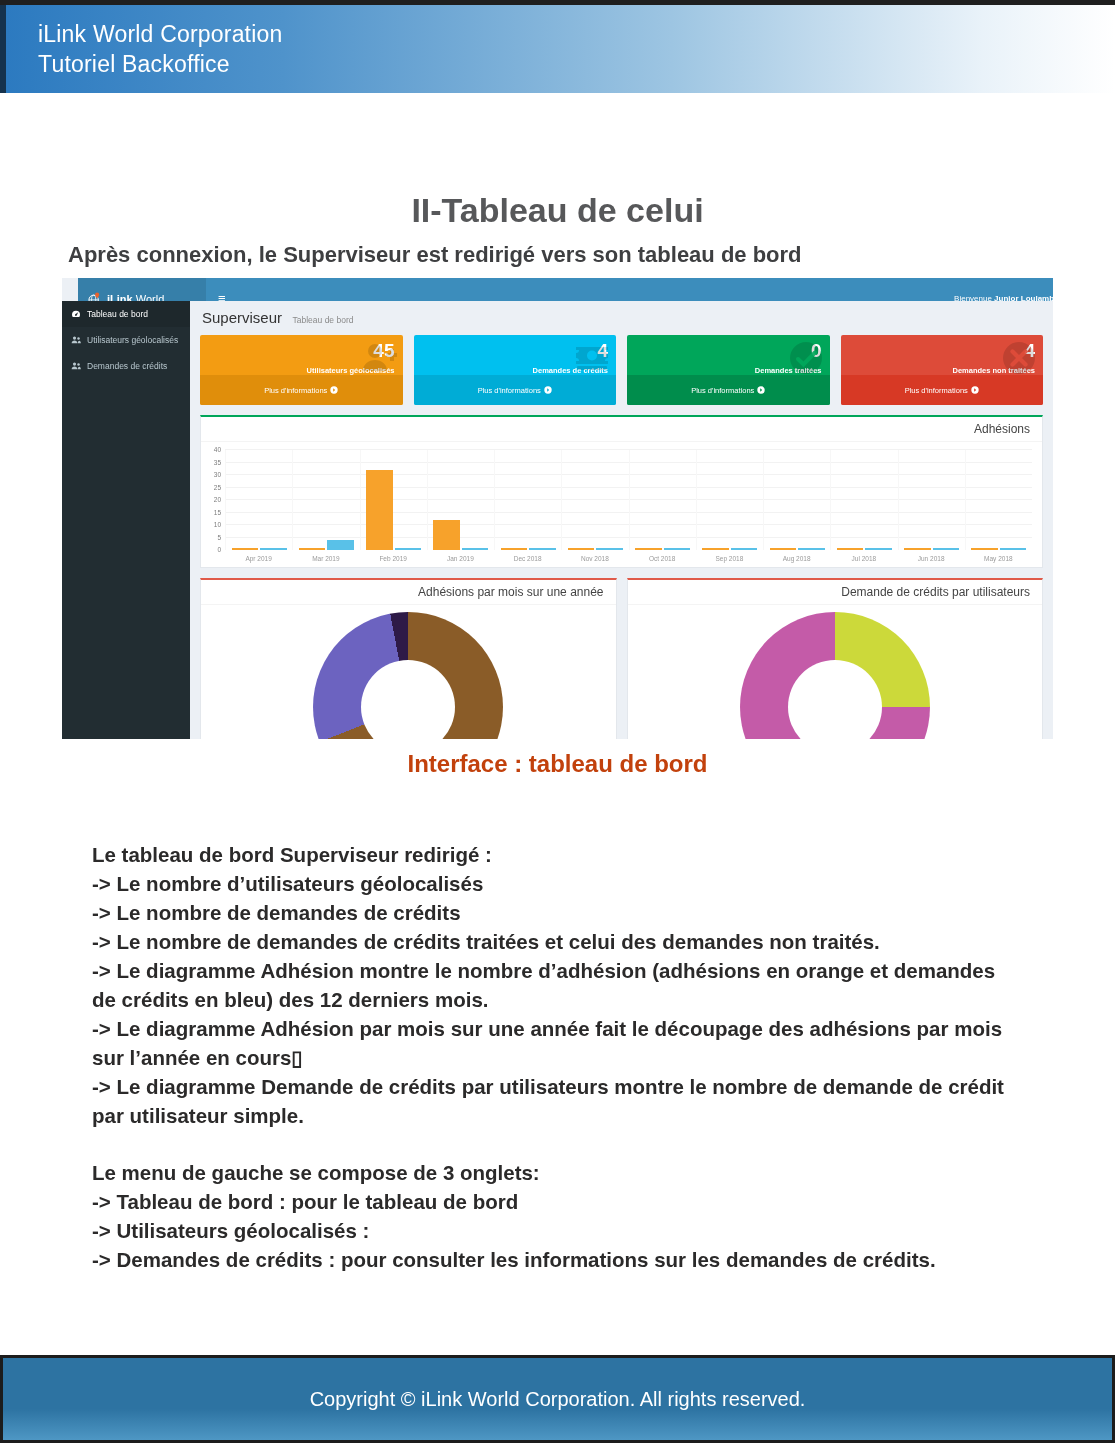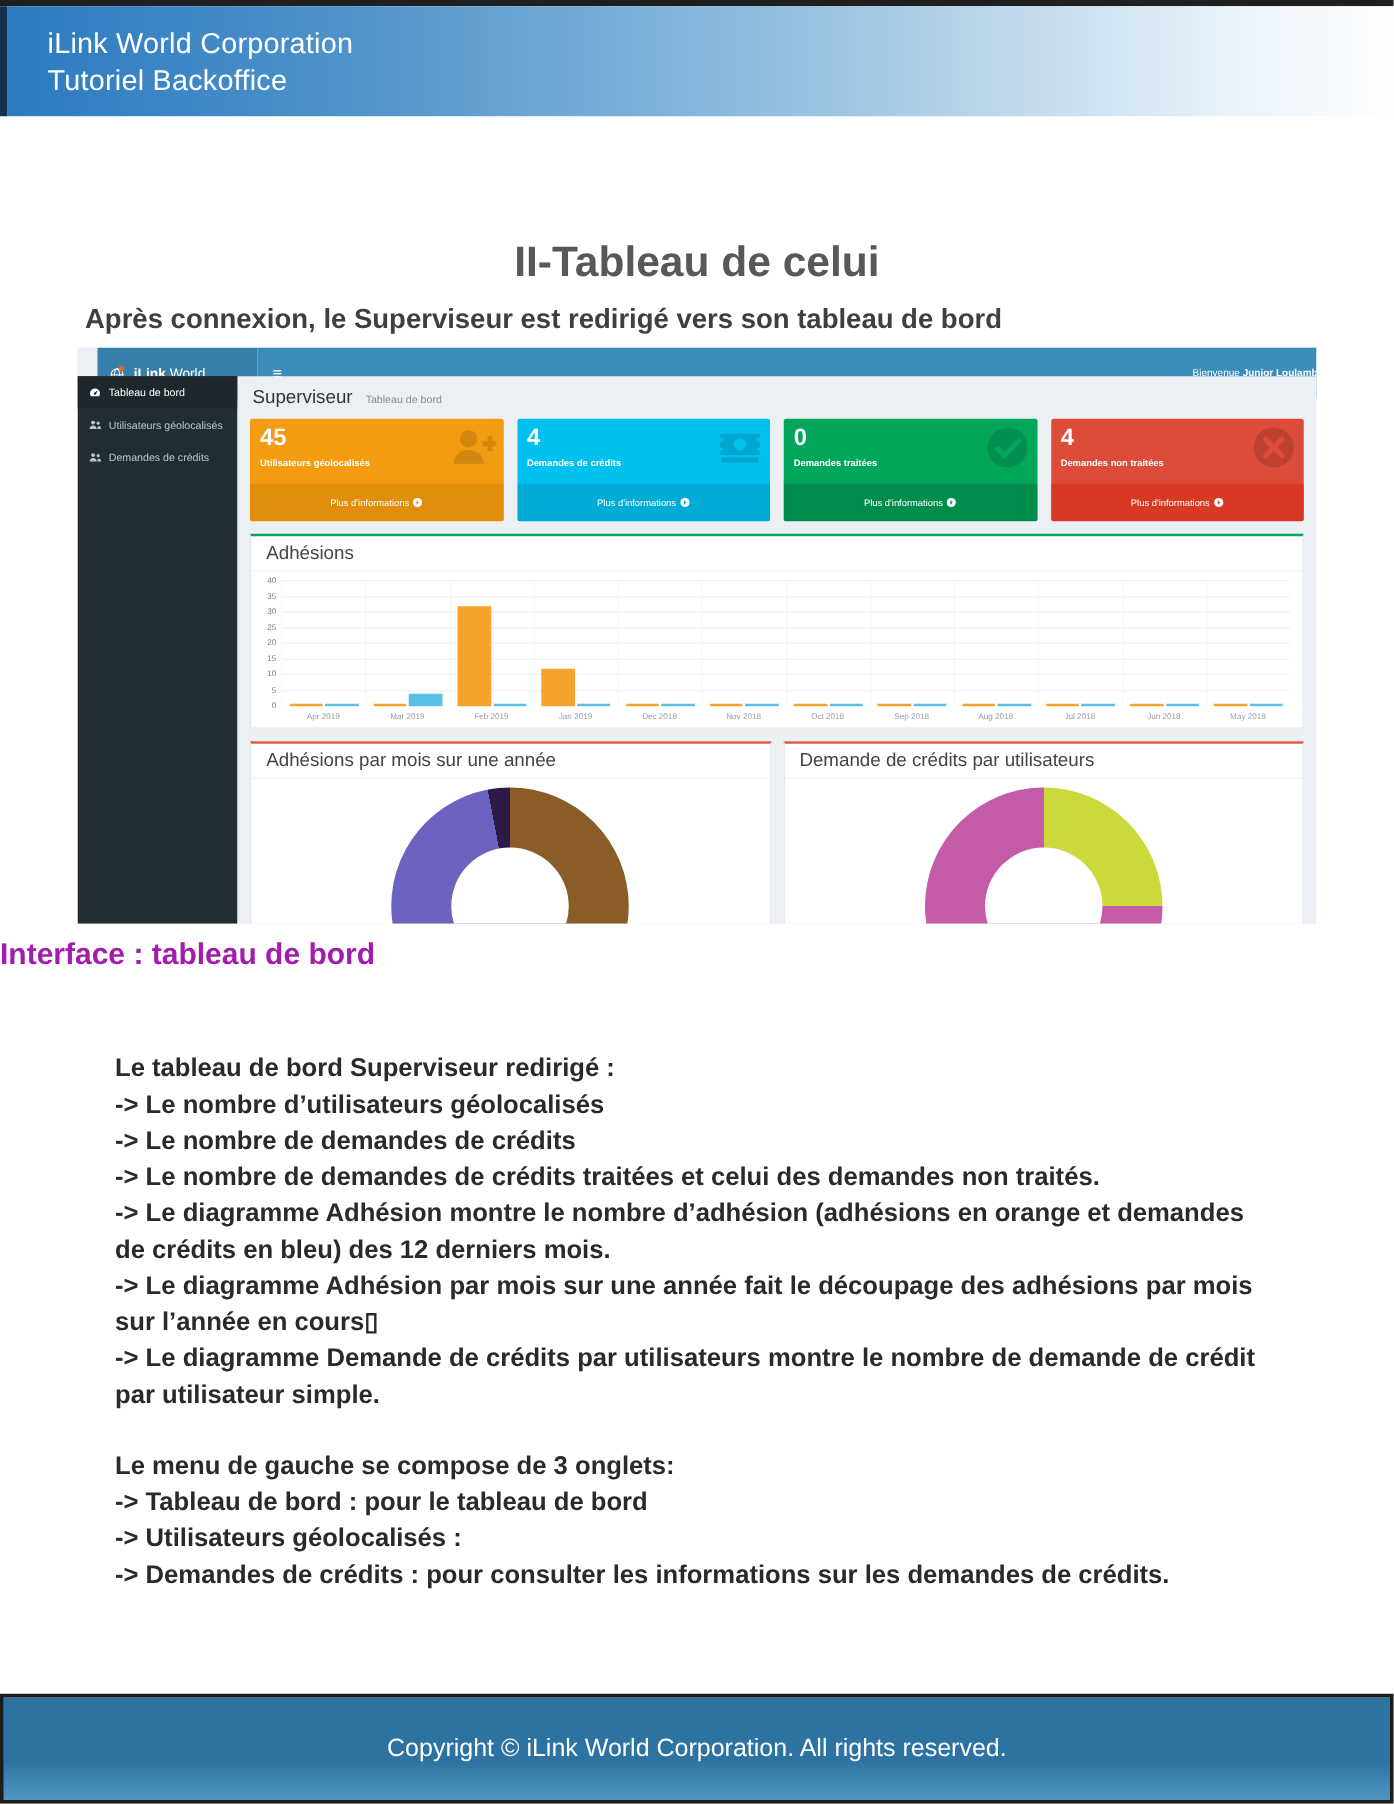--- a/index.html
+++ b/index.html
@@ -8,22 +8,22 @@
 
   
   .top-edge{position:absolute;top:0;left:0;width:100%;height:5px;background:#1f1f1f;}
   .doc-header{position:absolute;top:5px;left:0;width:100%;height:88px;box-sizing:border-box;
       background:linear-gradient(90deg,#2c7ac0 0%,#4f93cb 25%,#9dc5e2 60%,#e9f2f9 88%,#ffffff 100%);
       border-left:6px solid #15324d;color:#fff;padding:14px 0 0 32px;}
   .doc-header div{font-size:23px;line-height:30px;font-weight:400;letter-spacing:.2px;}
   .doc-title{position:absolute;top:168px;left:0;width:100%;text-align:center;
       font-size:34px;font-weight:bold;color:#57585a;}
   .doc-subtitle{position:absolute;top:242px;left:68px;font-size:22px;font-weight:bold;color:#3e3f41;}
-  .caption{position:absolute;top:750px;left:0;width:100%;
-      font-size:24px;font-weight:bold;color:#a21caf;}
+  .caption{position:absolute;top:750px;left:0;width:100%;text-align:center;
+      font-size:24px;font-weight:bold;color:#c2410c;}
   .body-text{position:absolute;left:92px;font-size:20.5px;font-weight:bold;
       line-height:29px;color:#2b2a2a;}
   #para1{top:840px;} #para2{top:1158px;}
   .doc-footer{position:absolute;left:0;bottom:0;width:100%;height:88px;box-sizing:border-box;
       border:3px solid #1c1c1c;
       background:linear-gradient(180deg,#2d73a2 0%,#2d73a2 62%,#4e97c4 100%);
       color:#fff;display:flex;align-items:center;justify-content:center;font-size:20px;}
 
   
   .shot{position:absolute;left:62px;top:278px;width:991px;height:461px;background:#ecf0f5;
@@ -42,31 +42,31 @@
   .sb-ic{width:10px;height:10px;display:inline-block;flex:0 0 auto;}
   .sb-ic svg{width:100%;height:100%;fill:currentColor;}
   .shot-main{position:absolute;left:128px;top:23px;right:0;bottom:0;background:#ecf0f5;
       padding:8px 10px;box-sizing:border-box;overflow:hidden;}
   .content-head{margin:0 0 8px 2px;}
   .content-head .h1{font-size:15px;color:#333;display:inline;}
   .content-head .sub{font-size:8.5px;color:#8a8a8a;margin-left:6px;}
 
   .cards-row{display:flex;gap:11px;}
   .card{flex:1;border-radius:2px;color:#fff;position:relative;overflow:hidden;}
-  .card-body{height:52px;padding:6px 8px;box-sizing:border-box;position:relative;}
+  .card-body{height:40px;padding:6px 8px;box-sizing:border-box;position:relative;text-align:right;}
   .card-num{font-size:19px;font-weight:bold;line-height:1.05;}
   .card-label{font-size:7.5px;font-weight:bold;margin-top:5px;}
   .card-icon{position:absolute;right:6px;top:5px;width:36px;height:36px;opacity:.9;}
   .card-icon svg{width:100%;height:100%;fill:rgba(0,0,0,0.15);}
   .card-footer{display:flex;align-items:center;justify-content:center;gap:3px;height:30px;
       font-size:7.5px;color:#fff;text-decoration:none;cursor:pointer;}
   .arr{width:8px;height:8px;display:inline-block;} .arr svg{width:100%;height:100%;}
 
   .panel{background:#fff;border:1px solid #e3e7ec;border-top-width:2px;margin-top:10px;}
-  .panel-h{padding:5px 12px;font-size:15px;color:#444;border-bottom:1px solid #f4f4f4;}
+  .panel-h{padding:5px 12px;font-size:12px;color:#444;border-bottom:1px solid #f4f4f4;text-align:right;}
   .chart-wrap{display:flex;padding:8px 10px 3px 4px;}
   .chart-y{width:20px;position:relative;height:100px;font-size:6.5px;color:#7c7c7c;}
   .chart-y span{position:absolute;right:4px;}
   .chart-plot{flex:1;position:relative;height:100px;display:flex;align-items:flex-end;}
   .gridline{position:absolute;left:0;right:0;height:1px;background:#f2f2f2;}
   .bar-group{flex:1;height:100%;display:flex;align-items:flex-end;justify-content:center;
       gap:2px;border-left:1px solid #f7f7f7;position:relative;}
   .bar-group:first-of-type{border-left:none;}
   .bar{width:40%;}
   .chart-x{display:flex;padding:2px 10px 5px 24px;}

